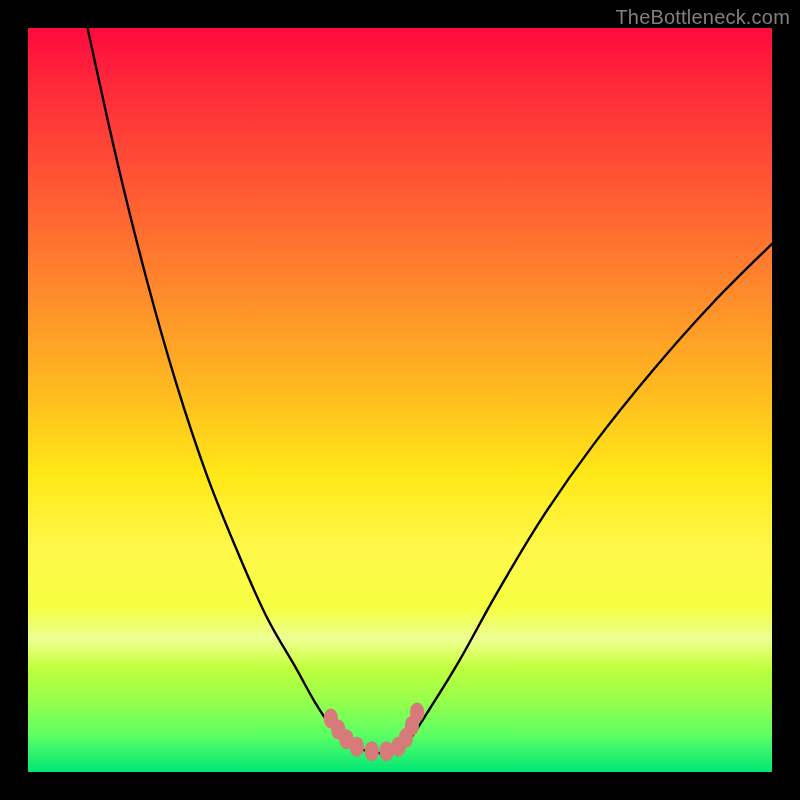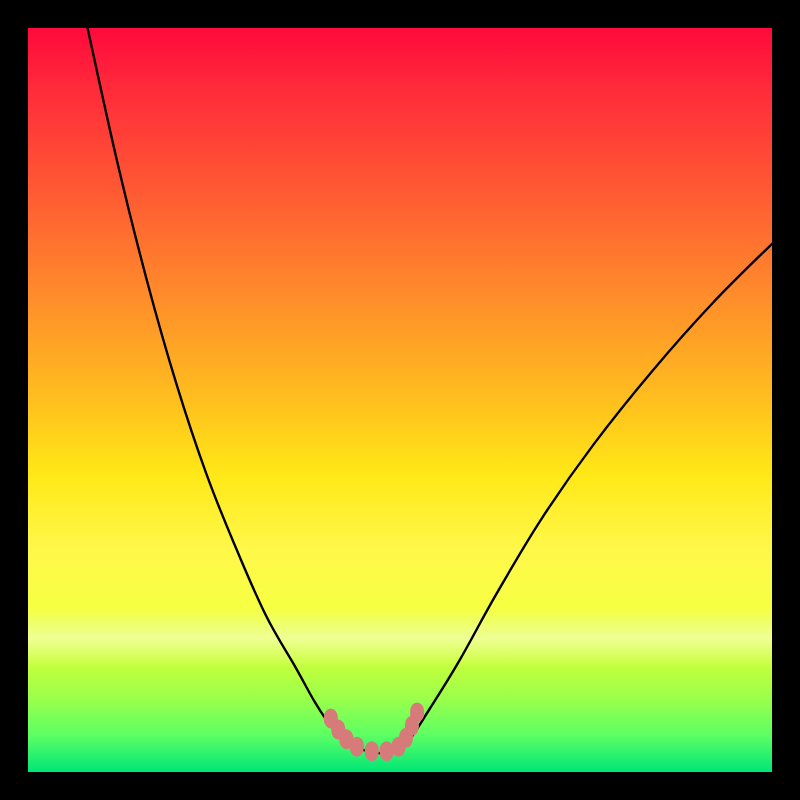--- a/index.html
+++ b/index.html
@@ -75,13 +75,14 @@
           <rect x="321.85" y="708.70" width="14" height="20" rx="7" ry="9" fill="#d67a7a" stroke="#c46a6a" stroke-width="0"></rect>
           <rect x="336.73" y="713.17" width="14" height="20" rx="7" ry="9" fill="#d67a7a" stroke="#c46a6a" stroke-width="0"></rect>
           <rect x="351.61" y="713.17" width="14" height="20" rx="7" ry="9" fill="#d67a7a" stroke="#c46a6a" stroke-width="0"></rect>
           <rect x="363.51" y="708.70" width="14" height="20" rx="7" ry="9" fill="#d67a7a" stroke="#c46a6a" stroke-width="0"></rect>
           <rect x="370.95" y="699.78" width="14" height="20" rx="7" ry="9" fill="#d67a7a" stroke="#c46a6a" stroke-width="0"></rect>
           <rect x="376.90" y="687.87" width="14" height="20" rx="7" ry="9" fill="#d67a7a" stroke="#c46a6a" stroke-width="0"></rect>
           <rect x="382.11" y="674.48" width="14" height="20" rx="7" ry="9" fill="#d67a7a" stroke="#c46a6a" stroke-width="0"></rect>
         </g>
     </svg>
   </div>
+  <div class="watermark">TheBottleneck.com</div>
 </div>
 
 </body></html>

